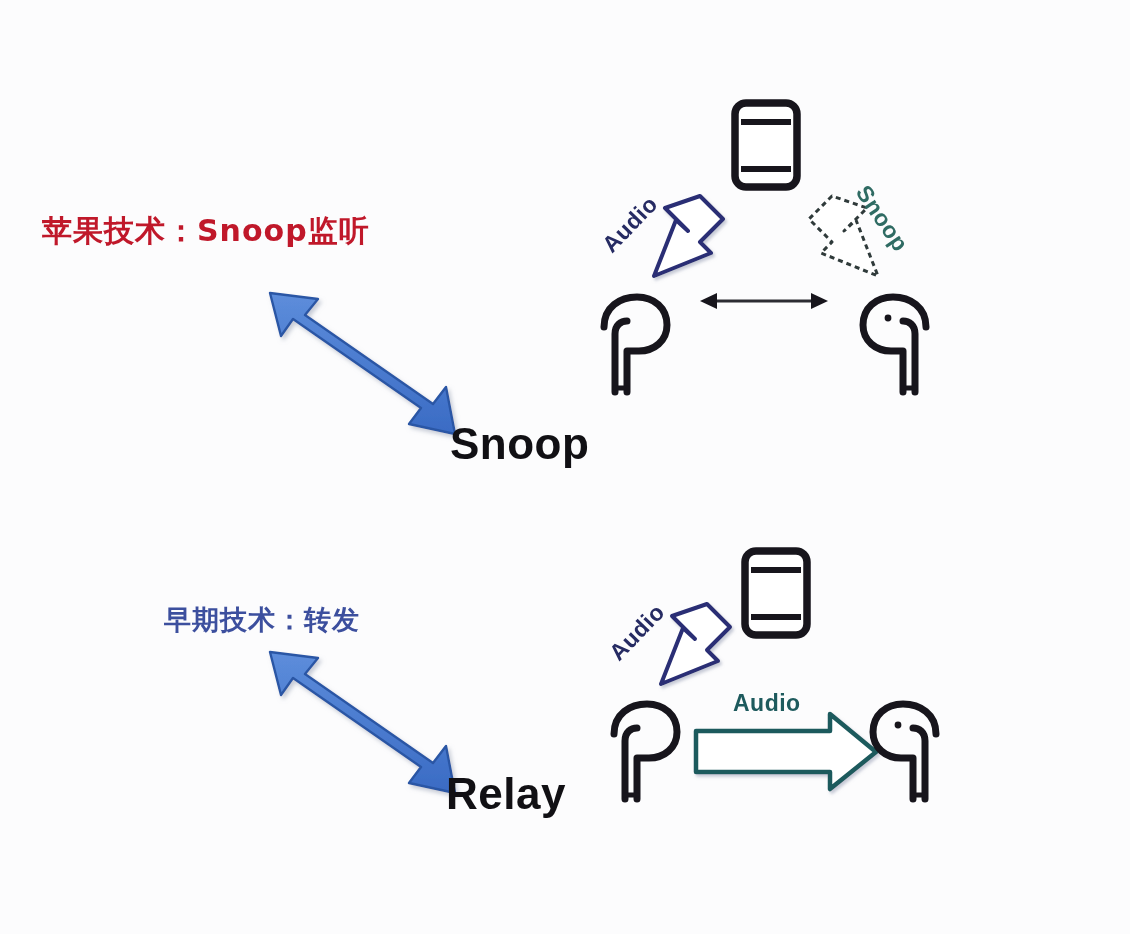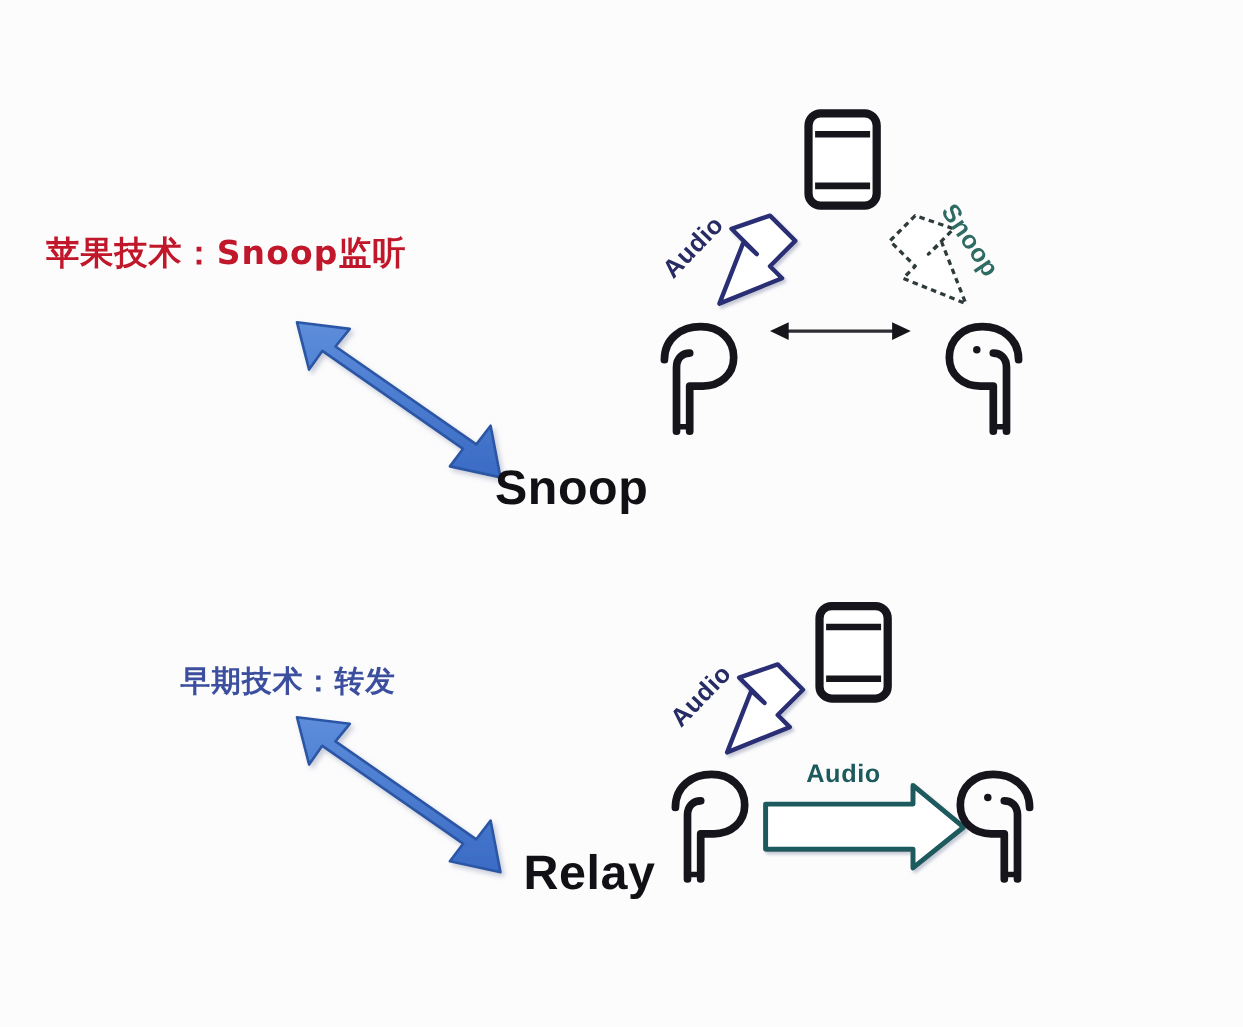--- a/index.html
+++ b/index.html
@@ -223,15 +223,15 @@
     </g>
 
   </svg>
 
   <div class="label cn-red" style="left:42px; top:216px;">苹果技术：Snoop监听</div>
 
   <div class="label big-black" style="left:450px; top:422px;">Snoop</div>
 
   <div class="label cn-blue" style="left:120px; top:606px;">早期技术：转发</div>
 
-  <div class="label big-black" style="left:476px; top:772px;">Relay</div>
+  <div class="label big-black" style="left:446px; top:772px;">Relay</div>
 
 </div>
 
 </body></html>

